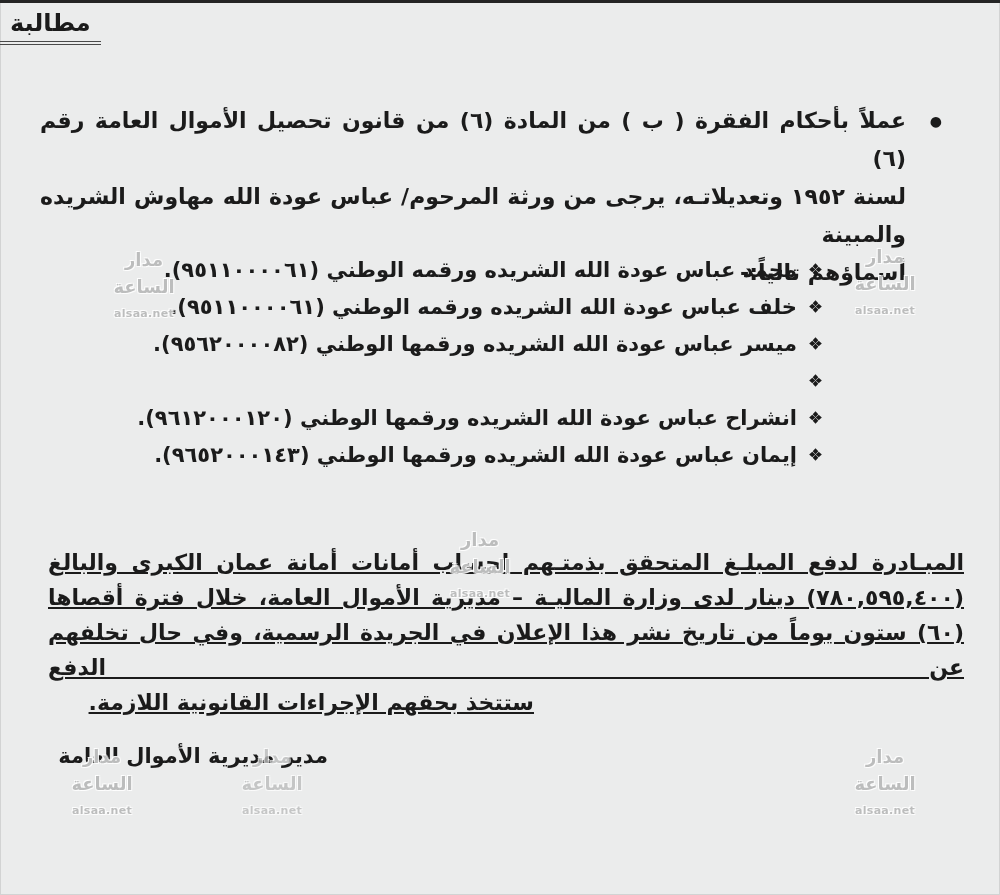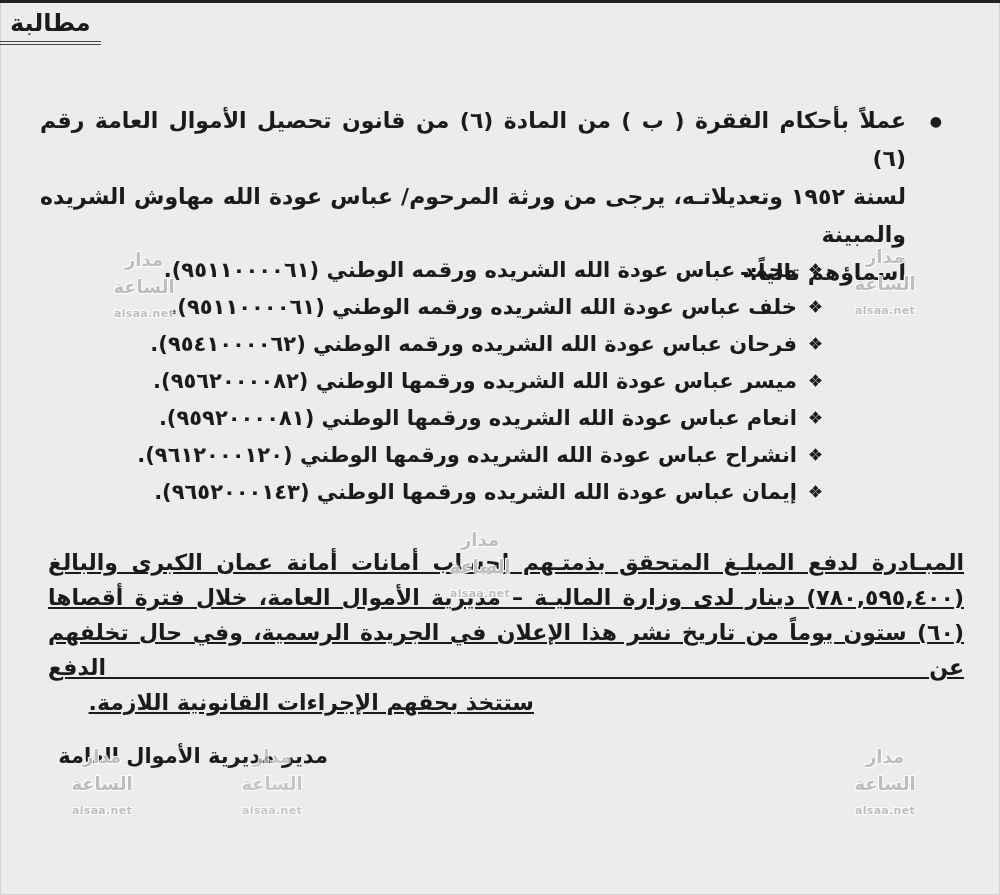--- a/index.html
+++ b/index.html
@@ -95,43 +95,31 @@
   </div>
   <div class="heir">
     <span class="dbullet">
         <svg viewBox="0 0 12 12" width="13" height="13" fill="#1b1b1b">
           <polygon points="6,0.2 8.6,3 6,5.8 3.4,3"></polygon>
           <polygon points="6,6.2 8.6,9 6,11.8 3.4,9"></polygon>
           <polygon points="0.2,6 3,3.4 5.8,6 3,8.6"></polygon>
           <polygon points="6.2,6 9,3.4 11.8,6 9,8.6"></polygon>
         </svg>
       </span>
-    <span class="heir-text">فرحان عباس عودة الله الشريده ورقمه الوطني (٩٥٤١٠٠٠٠٦٢).</span>
-  </div>
-  <div class="heir">
-    <span class="dbullet">
-        <svg viewBox="0 0 12 12" width="13" height="13" fill="#1b1b1b">
-          <polygon points="6,0.2 8.6,3 6,5.8 3.4,3"></polygon>
-          <polygon points="6,6.2 8.6,9 6,11.8 3.4,9"></polygon>
-          <polygon points="0.2,6 3,3.4 5.8,6 3,8.6"></polygon>
-          <polygon points="6.2,6 9,3.4 11.8,6 9,8.6"></polygon>
-        </svg>
-      </span>
     <span class="heir-text">ميسر عباس عودة الله الشريده ورقمها الوطني (٩٥٦٢٠٠٠٠٨٢).</span>
   </div>
   <div class="heir">
     <span class="dbullet">
         <svg viewBox="0 0 12 12" width="13" height="13" fill="#1b1b1b">
           <polygon points="6,0.2 8.6,3 6,5.8 3.4,3"></polygon>
           <polygon points="6,6.2 8.6,9 6,11.8 3.4,9"></polygon>
           <polygon points="0.2,6 3,3.4 5.8,6 3,8.6"></polygon>
           <polygon points="6.2,6 9,3.4 11.8,6 9,8.6"></polygon>
         </svg>
       </span>
-    <span class="heir-text">انعام عباس عودة الله الشريده ورقمها الوطني (٩٥٩٢٠٠٠٠٨١).</span>
   </div>
   <div class="heir">
     <span class="dbullet">
         <svg viewBox="0 0 12 12" width="13" height="13" fill="#1b1b1b">
           <polygon points="6,0.2 8.6,3 6,5.8 3.4,3"></polygon>
           <polygon points="6,6.2 8.6,9 6,11.8 3.4,9"></polygon>
           <polygon points="0.2,6 3,3.4 5.8,6 3,8.6"></polygon>
           <polygon points="6.2,6 9,3.4 11.8,6 9,8.6"></polygon>
         </svg>
       </span>

